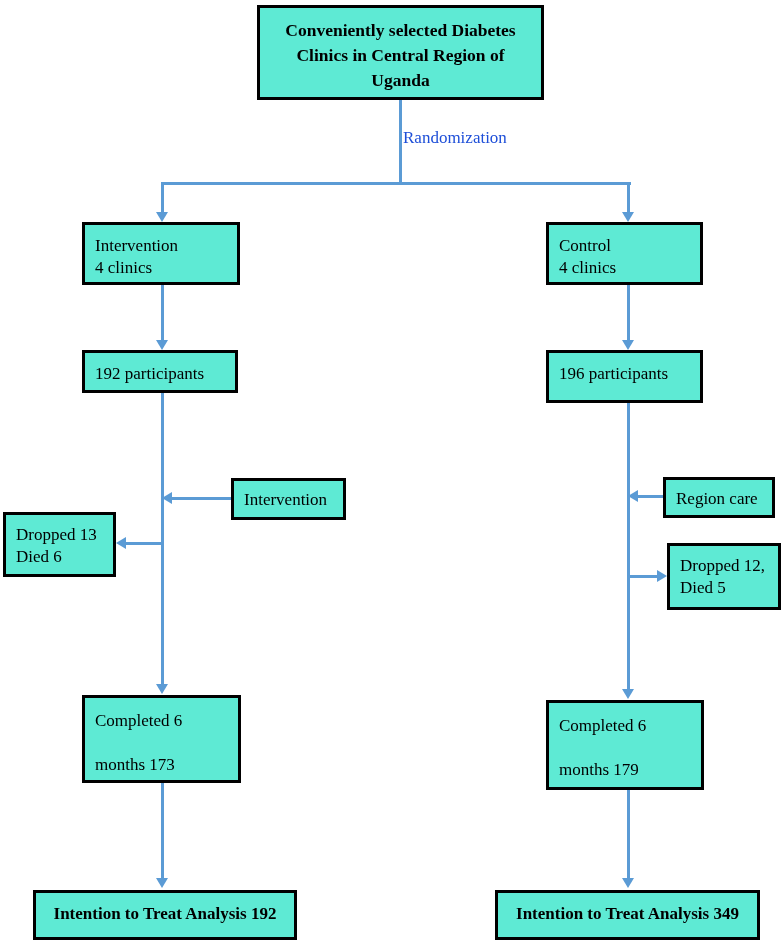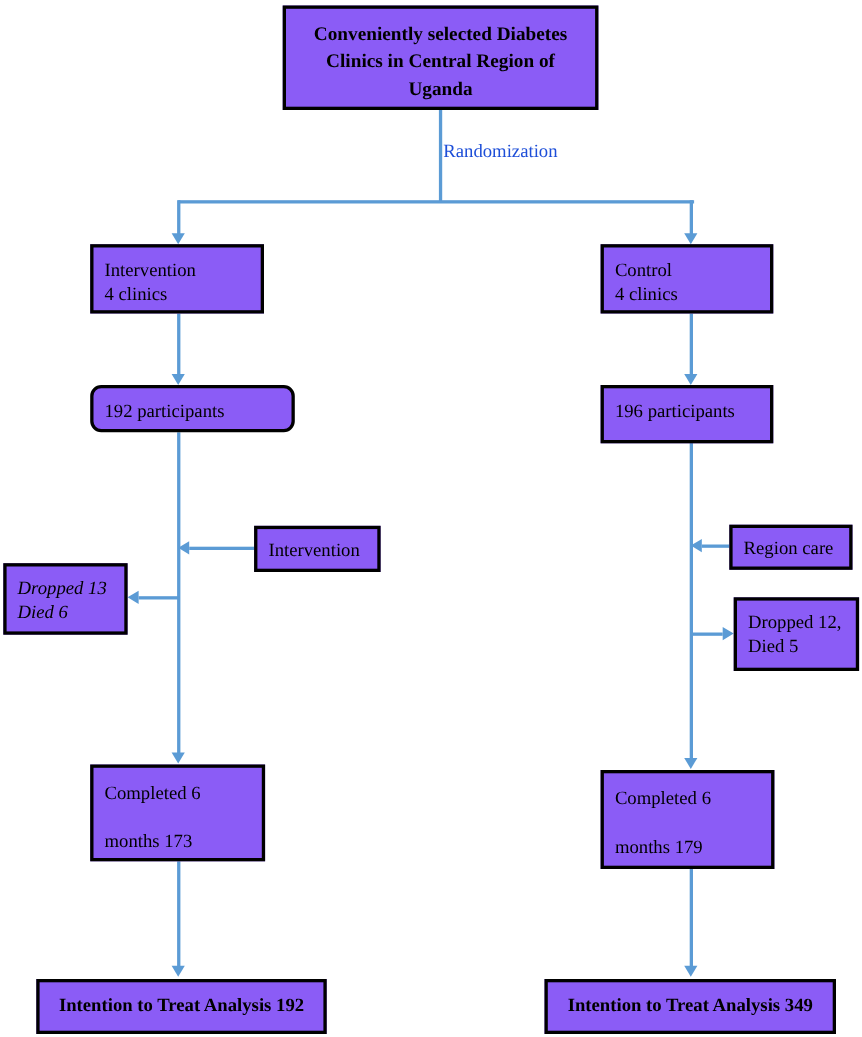--- a/index.html
+++ b/index.html
@@ -15,21 +15,21 @@
     position: relative;
     width: 784px;
     height: 943px;
     background: #ffffff;
     overflow: hidden;
   }
   .box {
     position: absolute;
     box-sizing: border-box;
     border: 3px solid #000000;
-    background: #8b5cf6;
+    background: #5eead4;
     font-size: 17px;
     line-height: 1.28;
     color: #000000;
     z-index: 3;
     white-space: pre-line;
   }
   .box.bold {
     font-weight: bold;
     padding-left: 20px;
   }
@@ -129,42 +129,42 @@
     <div class="box-inner" style="top:10px;">Control
  4 clinics</div>
   </div>
 
   <div class="vline" style="left:161px; top:285px; height:57px;"></div>
   <div class="arrow-down" style="left:156px; top:340px;"></div>
 
   <div class="vline" style="left:627px; top:285px; height:57px;"></div>
   <div class="arrow-down" style="left:622px; top:340px;"></div>
 
-  <div class="box" style="left:82px; top:350px; width:186px; height:43px;border-radius:10px;">
+  <div class="box" style="left:82px; top:350px; width:156px; height:43px;">
     <div class="box-inner" style="top:10px;">192 participants</div>
   </div>
 
   <div class="box" style="left:546px; top:350px; width:157px; height:53px;">
     <div class="box-inner" style="top:10px;">196 participants</div>
   </div>
 
   <div class="vline" style="left:161px; top:393px; height:293px;"></div>
   <div class="arrow-down" style="left:156px; top:684px;"></div>
 
   <div class="vline" style="left:627px; top:393px; height:298px;"></div>
   <div class="arrow-down" style="left:622px; top:689px;"></div>
 
   <div class="box" style="left:231px; top:478px; width:115px; height:42px;">
     <div class="box-inner" style="top:8px;">Intervention</div>
   </div>
   <div class="hline" style="left:172px; top:497px; width:59px;"></div>
   <div class="arrow-left" style="left:162px; top:492px;"></div>
 
   <div class="box" style="left:3px; top:512px; width:113px; height:65px;">
-    <div class="box-inner" style="top:9px;font-style:italic;">Dropped 13
+    <div class="box-inner" style="top:9px;">Dropped 13
 Died 6</div>
   </div>
   <div class="hline" style="left:126px; top:542px; width:36px;"></div>
   <div class="arrow-left" style="left:116px; top:537px;"></div>
 
   <div class="box" style="left:663px; top:477px; width:112px; height:41px;">
     <div class="box-inner" style="top:8px;">Region care</div>
   </div>
   <div class="hline" style="left:638px; top:495px; width:25px;"></div>
   <div class="arrow-left" style="left:628px; top:490px;"></div>

